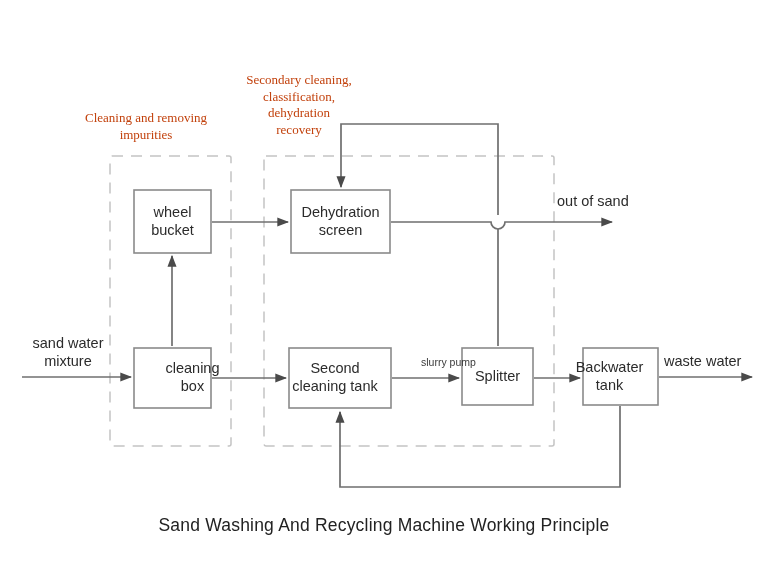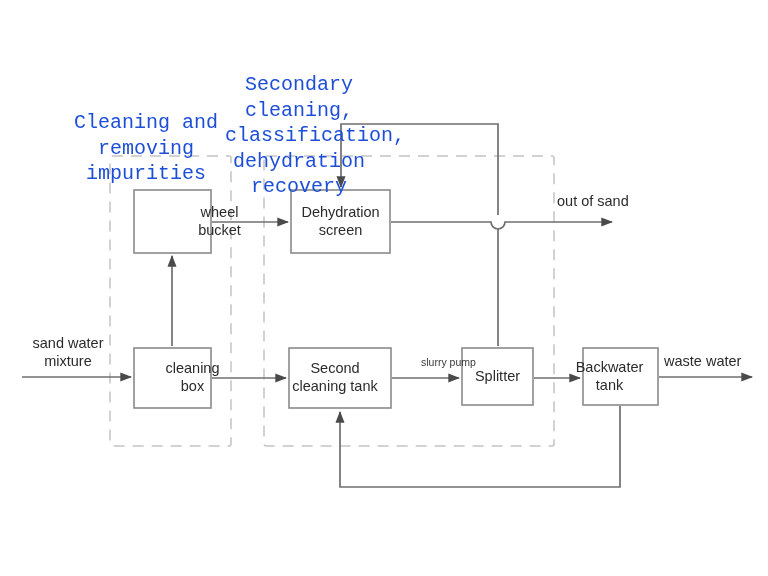--- a/index.html
+++ b/index.html
@@ -53,25 +53,25 @@
   .io-label {
     position: absolute;
     font-size: 14.5px;
     color: #2b2b2b;
     line-height: 1.25;
     font-family: "Liberation Sans", sans-serif;
     white-space: pre-line;
   }
   .group-label {
     position: absolute;
-    font-size: 20px;
-    color: #1d4ed8;
+    font-size: 13px;
+    color: #c2410c;
     line-height: 1.28;
     text-align: center;
-    font-family: Liberation Mono, monospace;
+    font-family: Liberation Serif, serif;
     white-space: pre-line;
   }
   .edge-label {
     position: absolute;
     font-size: 10.5px;
     color: #3a3a3a;
     font-family: "Liberation Sans", sans-serif;
     white-space: nowrap;
     margin-left: 24px;
   }
@@ -123,21 +123,21 @@
 
     <path class="flow-line" marker-end="url(#arrow)" d="M 659 377 L 752 377"></path>
 
     <path class="flow-line" marker-end="url(#arrow)" d="M 391 222 L 491 222 A 7 7 0 0 0 505 222 L 612 222"></path>
 
     <path class="flow-line" marker-end="url(#arrow)" d="M 498 346 L 498 229 M 498 215 L 498 124 L 341 124 L 341 187"></path>
 
     <path class="flow-line" marker-end="url(#arrow)" d="M 620 406 L 620 487 L 340 487 L 340 412"></path>
   </svg>
 
-  <div class="node-label" style="left: 134px; top: 190px; width: 77px; height: 63px; white-space: pre-line; padding-left: 47px;">wheel
+  <div class="node-label" style="left: 134px; top: 190px; width: 77px; height: 63px; white-space: pre-line;">wheel
 bucket</div>
   <div class="node-label" style="left: 291px; top: 190px; width: 99px; height: 63px; white-space: pre-line;">Dehydration
 screen</div>
   <div class="node-label" style="left: 134px; top: 348px; width: 77px; height: 60px; white-space: pre-line; padding-left: 20px;">cleaning
 box</div>
   <div class="node-label" style="left: 289px; top: 348px; width: 92px; height: 60px; white-space: pre-line;">Second
 cleaning tank</div>
   <div class="node-label" style="left: 462px; top: 348px; width: 71px; height: 57px; white-space: pre-line; border-radius: 23px;">Splitter</div>
   <div class="node-label" style="left: 583px; top: 348px; width: 53px; height: 57px; white-space: pre-line;">Backwater
 tank</div>
@@ -149,14 +149,15 @@
 dehydration
 recovery</div>
 
   <div class="io-label" style="left: 18px; top: 334px; width: 100px; text-align: center; white-space: pre-line;">sand water
 mixture</div>
   <div class="io-label" style="left: 557px; top: 192px; white-space: pre-line;">out of sand</div>
   <div class="io-label" style="left: 664px; top: 352px; white-space: pre-line;">waste water</div>
 
   <div class="edge-label" style="left:397px; top:356px;">slurry pump</div>
 
+  <div class="figure-title">Sand Washing And Recycling Machine Working Principle</div>
 
 </div>
 
 </body></html>

